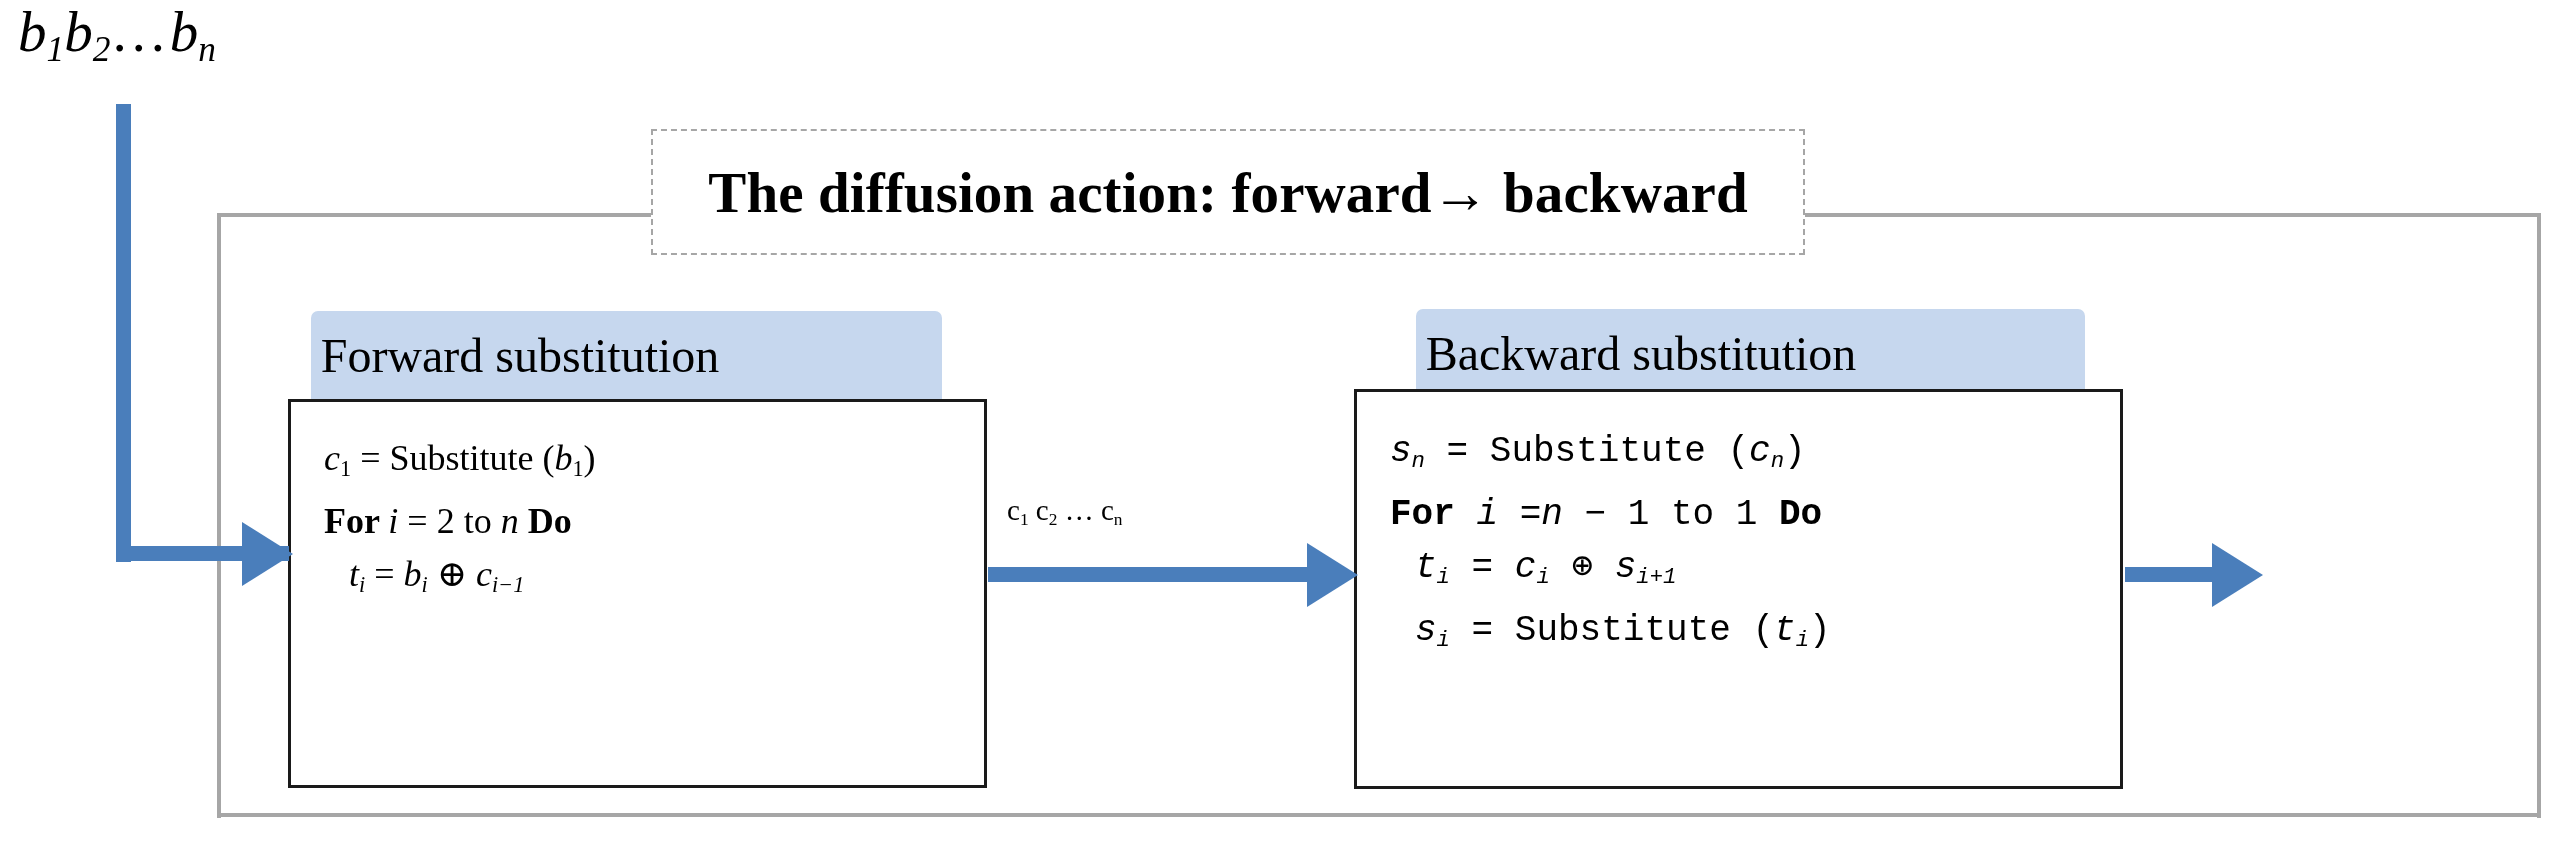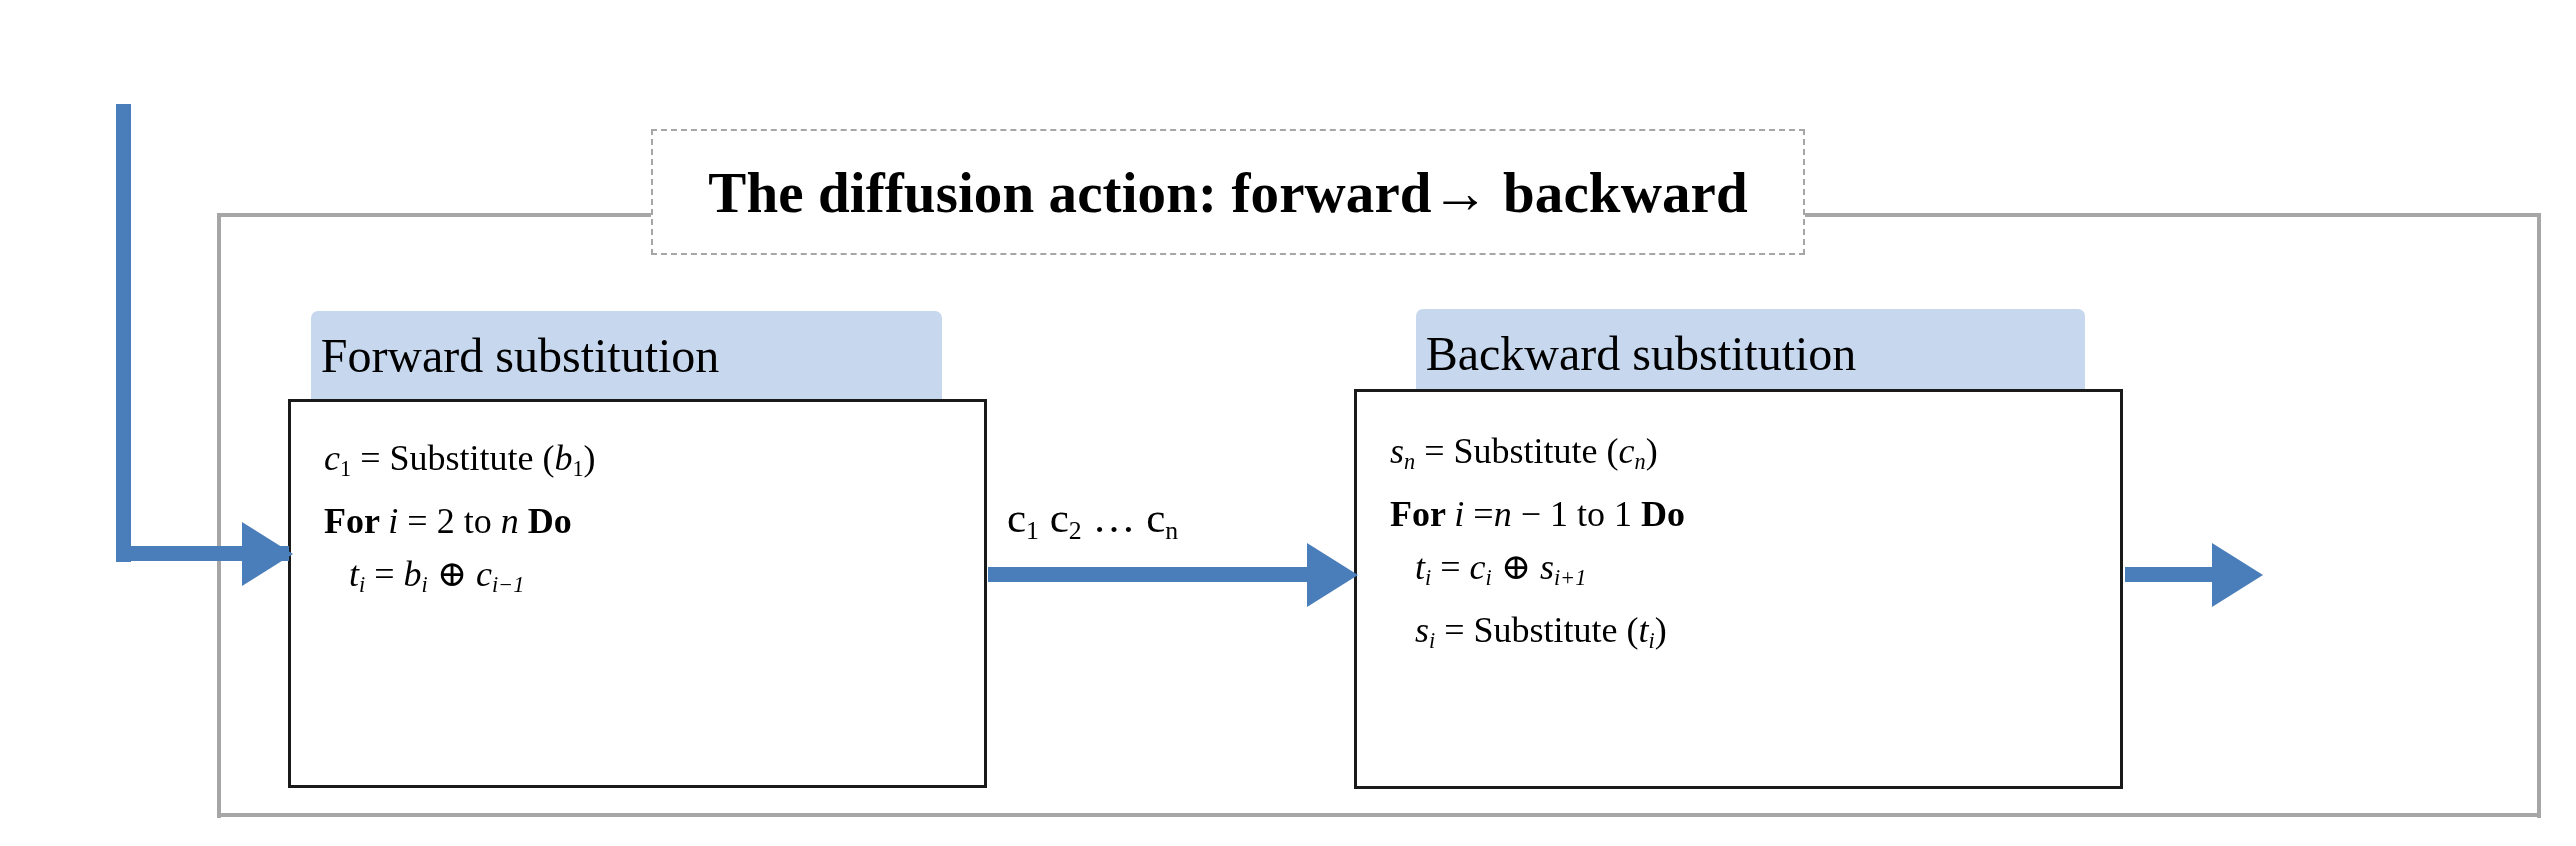--- a/index.html
+++ b/index.html
@@ -92,21 +92,21 @@
   #forward-title  { left: 311px;  top: 311px; width: 631px;  height: 90px; }
   #backward-title { left: 1416px; top: 309px; width: 669px;  height: 85px; }
 
   .algo-lines {
     position: absolute;
     font-size: 36px;
     line-height: 53px;
     white-space: nowrap;
   }
   #forward-lines  { left: 324px;  top: 432px; }
-  #backward-lines { left: 1390px; top: 425px; }
+  #backward-lines { left: 1390px; top: 425px; font-family: Liberation Mono, monospace; }
 
   .algo-lines .ln { display: block; }
   .algo-lines .ln.indent { padding-left: 25px; }
   .it  { font-style: italic; }
   .bf  { font-weight: bold; }
   .sub {
     font-size: 0.62em;
     vertical-align: -0.26em;
   }
   .sub.it { font-style: italic; }
@@ -136,32 +136,35 @@
 
   
   #out-arrow-shaft { left: 2125px; top: 567px; width: 100px; height: 15px; }
   #out-arrow-head  { left: 2212px; top: 543px; }
 
   
   #mid-arrow-label {
     position: absolute;
     left: 1007px;
     top: 495px;
-    font-size: 43px;
+    font-size: 29px;
     line-height: 1.05;
     white-space: nowrap;
     font-style: normal;
   }
   #mid-arrow-label .sub { font-size: 0.60em; vertical-align: -0.26em; font-style: normal; }
 </style>
 </head>
 <body>
 
 <div id="canvas">
 
+  <div id="input-label">
+    <span>b</span><span class="sub">1</span><span>b</span><span class="sub">2</span><span class="dots">…</span><span>b</span><span class="sub">n</span>
+  </div>
 
   <div class="frame-line" id="frame-top-a"></div>
   <div class="frame-line" id="frame-top-b"></div>
   <div class="frame-line" id="frame-left"></div>
   <div class="frame-line" id="frame-right"></div>
   <div class="frame-line" id="frame-bottom"></div>
 
   <div id="diffusion-banner">
     <span id="diffusion-banner-text">The diffusion action: forward→ backward</span>
   </div>

